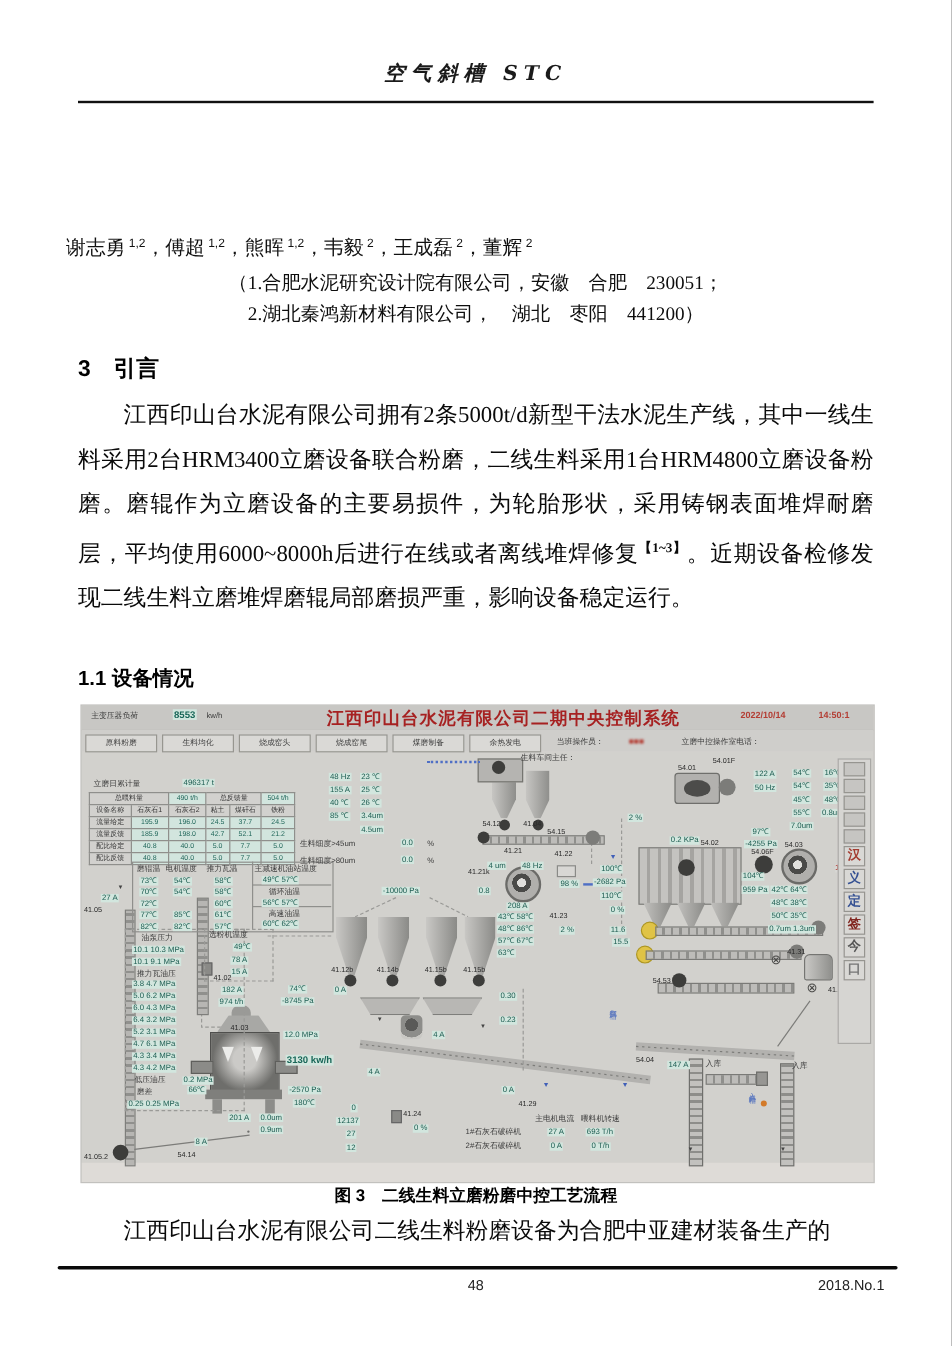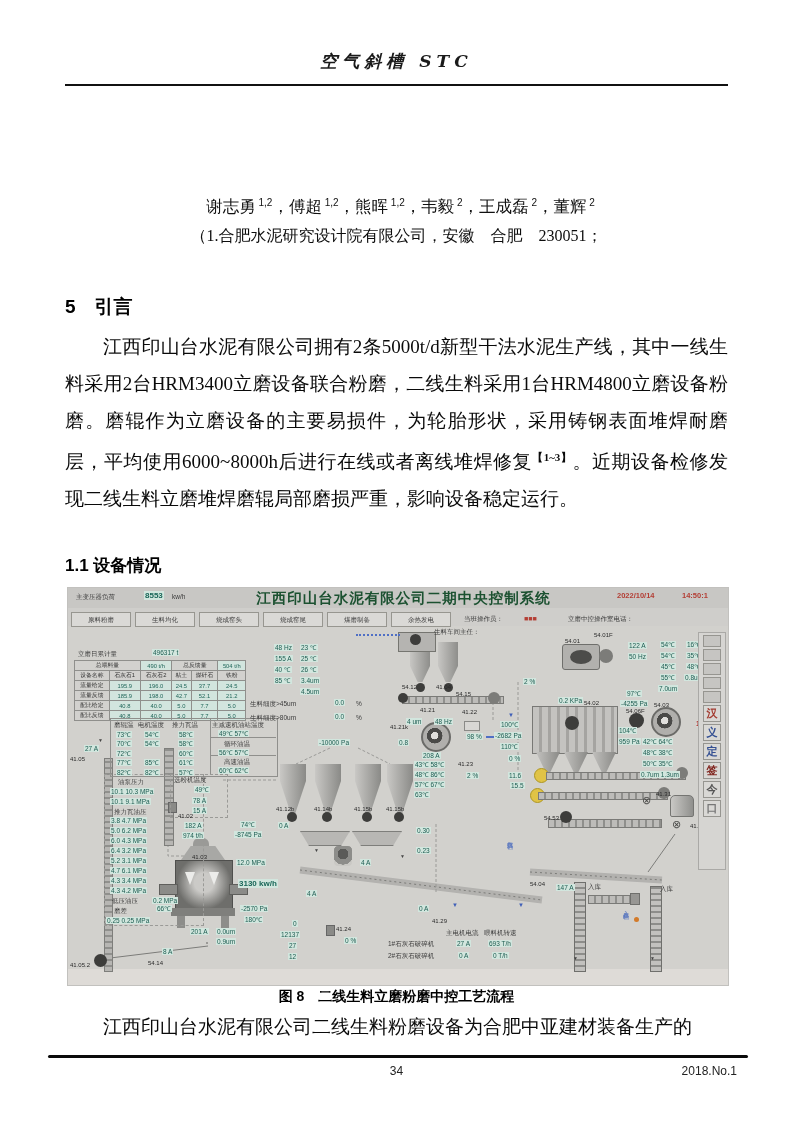--- a/index.html
+++ b/index.html
@@ -4,21 +4,21 @@
 <style>
   html,body{margin:0;padding:0;background:#888;}
   .doc{position:relative;width:793px;height:1122px;background:#ffffff;margin:0 auto;
        font-family:"Liberation Serif",serif;color:#111;overflow:hidden;}
   .jheader{position:absolute;top:50px;left:0;width:793px;text-align:center;
        font-family:"DejaVu Serif",serif;font-style:italic;font-weight:bold;
        font-size:17px;letter-spacing:5px;color:#1a1a1a;}
   .hrule{position:absolute;top:84px;left:65px;width:663px;height:2px;background:#111;}
   .title{position:absolute;top:122px;left:40px;width:713px;margin:0;text-align:center;
        font-family:"Liberation Sans",sans-serif;font-weight:700;font-size:31px;color:#000;}
-  .authors{position:absolute;top:196px;left:44px;width:713px;text-align:center;font-size:16.5px;}
+  .authors{position:absolute;top:196px;left:55px;width:713px;font-size:16.5px;}
   .authors sup{font-size:10px;font-family:"Liberation Sans",sans-serif;}
   .affil{position:absolute;left:40px;width:713px;text-align:center;font-size:16px;color:#0d0d0d;}
   .a1{top:226px;} .a2{top:252px;}
   .sh{position:absolute;left:65px;margin:0;font-family:"Liberation Sans",sans-serif;color:#000;}
   .s0{top:294px;font-size:19px;} .s1{top:514px;font-size:19px;} .s11{top:554px;font-size:17px;}
   .body{position:absolute;left:65px;width:663px;margin:0;font-size:19px;line-height:37px;
        text-align:justify;color:#0a0a0a;}
   .p0{top:328px;text-indent:2em;}
   .p2{top:1008px;text-indent:2em;}
   .cite{font-size:11px;font-weight:bold;}
@@ -30,21 +30,21 @@
   .issue{position:absolute;top:1064px;right:56px;font-family:"Liberation Sans",sans-serif;font-size:12px;color:#222;}
 
   
   .figure{position:absolute;top:588px;left:68px;width:660px;height:397px;background:#d2d1cd;
        box-shadow:0 0 0 1px #c2c1be;overflow:hidden;}
   .scada-inner{position:absolute;inset:0;font-family:"Liberation Sans",sans-serif;filter:blur(.25px) saturate(.85);}
   .topbar{position:absolute;left:0;top:0;width:660px;height:20px;background:#c8c7c4;border-bottom:1px solid #b2b1ae;}
   .tabbar{position:absolute;left:0;top:20px;width:660px;height:18px;background:#cfcecb;}
   .stab{display:inline-block;width:58px;height:13px;margin:2px 1px 0 3px;background:#dad9d6;
        border:1px solid #97968f;font-size:6.5px;text-align:center;color:#3f3f3f;line-height:13px;}
-  .stitle{position:absolute;left:128px;top:1px;width:415px;text-align:center;color:#14532d;
+  .stitle{position:absolute;left:144px;top:1px;width:415px;text-align:center;color:#b91c1c;
        font-weight:bold;font-size:14.5px;letter-spacing:1px;white-space:nowrap;}
   .strip{position:absolute;left:0;top:381px;width:660px;height:16px;background:#dedbd6;}
 
   .anno span{position:absolute;white-space:nowrap;line-height:1.15;}
   .c{background:#cfe7dd;color:#155f52;padding:0 1px;font-size:6.5px;}
   .cb{background:#cfe7dd;color:#0f6a59;font-weight:bold;font-size:8px;padding:0 1px;}
   .l{color:#3b3b3b;font-size:6.5px;}
   .t{color:#2a2a2a;font-size:6px;}
   .r{color:#c43a2e;font-size:7.5px;font-weight:bold;}
   .rn{color:#c43a2e;font-size:7px;filter:blur(.7px);}
@@ -120,21 +120,22 @@
   .dash{stroke:#9a9a97;stroke-width:1;stroke-dasharray:3,2;fill:none;}
 </style>
 </head>
 <body>
 
 <div class="doc">
   <div class="jheader">空气斜槽 STC</div>
   <div class="hrule"></div>
   <div class="authors"><span><span>谢志勇</span><sup> 1,2</sup></span><span>，</span><span><span>傅超</span><sup> 1,2</sup></span><span>，</span><span><span>熊晖</span><sup> 1,2</sup></span><span>，</span><span><span>韦毅</span><sup> 2</sup></span><span>，</span><span><span>王成磊</span><sup> 2</sup></span><span>，</span><span><span>董辉</span><sup> 2</sup></span></div>
   <div class="affil a1">（1.合肥水泥研究设计院有限公司，安徽　合肥　230051；</div>
-  <h2 class="sh s0">5　引言</h2>
+  <div class="affil a2">2.湖北秦鸿新材料有限公司，　湖北　枣阳　441200）</div>
+  <h2 class="sh s0">3　引言</h2>
   <p class="body p0"><span>江西印山台水泥有限公司拥有2条5000t/d新型干法水泥生产线，其中一线生料采用2台HRM3400立磨设备联合粉磨，二线生料采用1台HRM4800立磨设备粉磨。磨辊作为立磨设备的主要易损件，为轮胎形状，采用铸钢表面堆焊耐磨层，平均使用6000~8000h后进行在线或者离线堆焊修复</span><sup class="cite">【1~3】</sup><span>。近期设备检修发现二线生料立磨堆焊磨辊局部磨损严重，影响设备稳定运行。</span></p>
   <h3 class="sh s11">1.1 设备情况</h3>
 
   <div class="figure">
     <div class="scada-inner">
       <div class="topbar"></div>
       <div class="tabbar"><div class="stab">原料粉磨</div><div class="stab">生料均化</div><div class="stab">烧成窑头</div><div class="stab">烧成窑尾</div><div class="stab">煤磨制备</div><div class="stab">余热发电</div></div>
       <div class="stitle">江西印山台水泥有限公司二期中央控制系统</div>
       <div class="strip"></div>
 
@@ -471,18 +472,18 @@
           <div class="tsq tgl" style="color: rgb(178, 56, 43);">汉</div>
           <div class="tsq tgl" style="color: rgb(48, 80, 158);">义</div>
           <div class="tsq tgl" style="color: rgb(48, 80, 158);">定</div>
           <div class="tsq tgl" style="color: rgb(142, 36, 28);">签</div>
           <div class="tsq tgl" style="color: rgb(85, 85, 85);">今</div>
           <div class="tsq tgl" style="color: rgb(119, 119, 119);">口</div>
         </div>
     </div>
   </div>
 
-  <div class="caption">图 8　二线生料立磨粉磨中控工艺流程</div>
+  <div class="caption">图 3　二线生料立磨粉磨中控工艺流程</div>
   <p class="body p2">江西印山台水泥有限公司二线生料粉磨设备为合肥中亚建材装备生产的</p>
   <div class="frule"></div>
-  <div class="pagenum">34</div>
+  <div class="pagenum">48</div>
   <div class="issue">2018.No.1</div>
 </div>
 
 </body></html>

